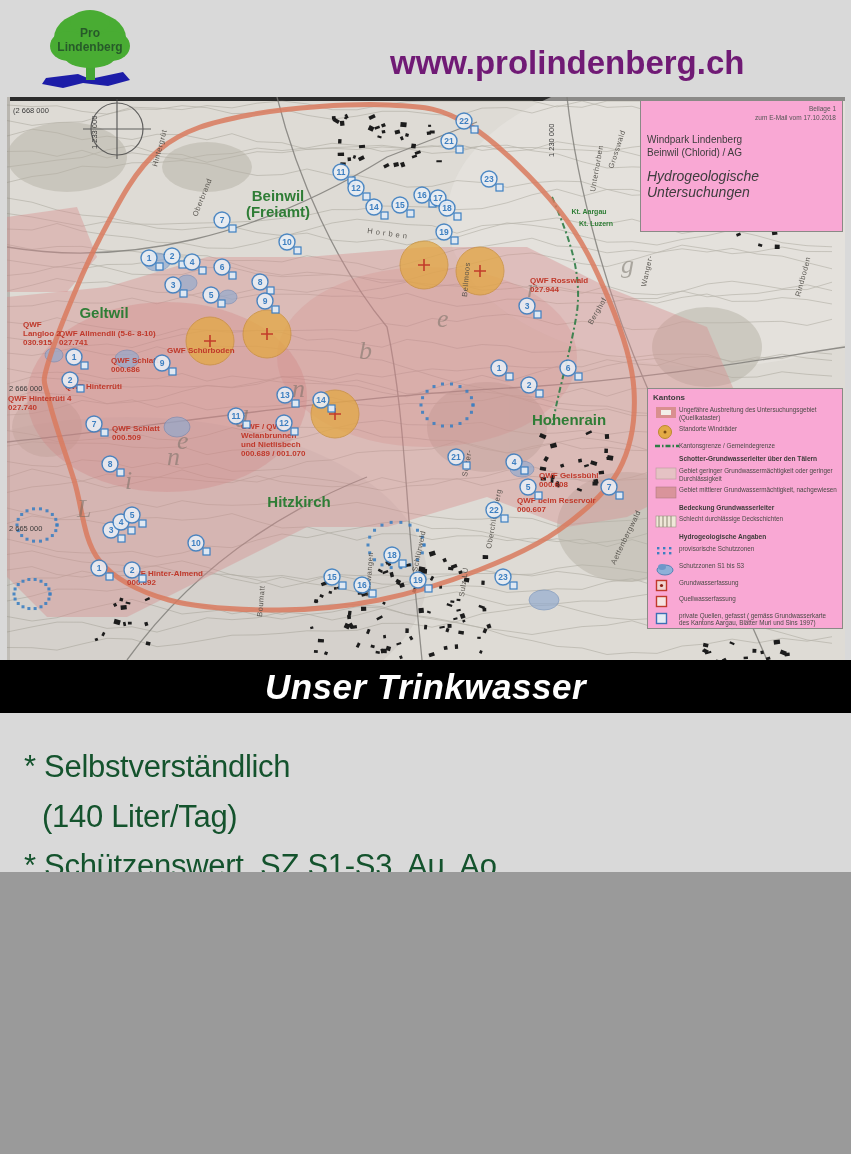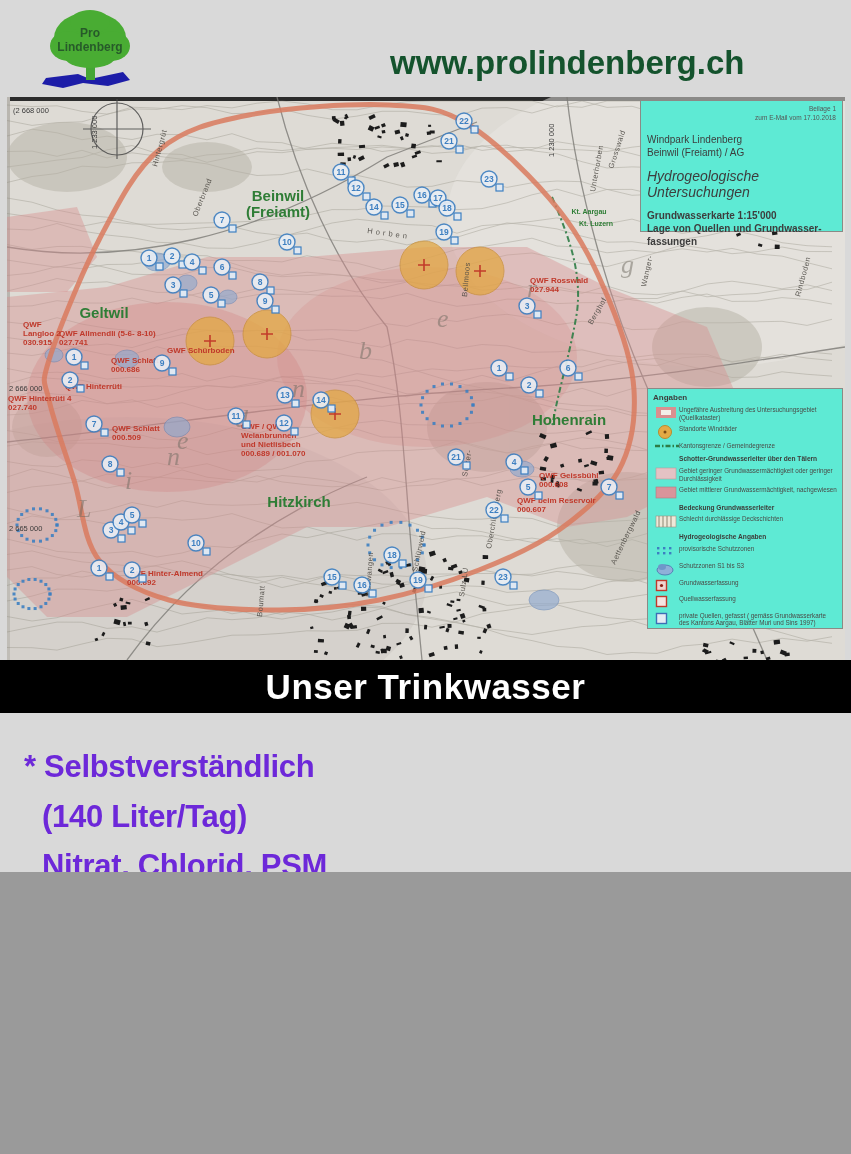--- a/index.html
+++ b/index.html
@@ -1,48 +1,48 @@
 <!DOCTYPE html>
 <html><head>
 <meta charset="utf-8">
 <style>
   html,body{margin:0;padding:0;}
   body{background:#9a9a9a;font-family:"Liberation Sans","DejaVu Sans",sans-serif;}
   .page{position:relative;width:851px;height:872px;background:#d9d9d9;overflow:hidden;margin:0 auto;}
 
   
-  .site-url{position:absolute;top:44px;left:390px;width:420px;font-size:33px;font-weight:bold;color:#14532d;letter-spacing:0px;}
+  .site-url{position:absolute;top:44px;left:390px;width:420px;font-size:33px;font-weight:bold;color:#701a75;letter-spacing:0px;}
   .logo{position:absolute;top:6px;left:28px;width:130px;height:90px;}
 
   
   .map-wrap{position:absolute;left:7px;top:97px;width:838px;height:563px;background:#dcdad6;
             box-shadow:0 0 0 2px #3a3a3a inset;}
   .map-wrap svg{display:block;}
 
-  .map-box{position:absolute;background:#5eead4;border:1px solid #8a8a86;color:#3d3d3d;}
+  .map-box{position:absolute;background:#f9a8d4;border:1px solid #8a8a86;color:#3d3d3d;}
   .title-block{left:633px;top:3px;width:203px;height:132px;padding:4px 6px;box-sizing:border-box;}
   .tb-corner{font-size:6.5px;text-align:right;color:#555;line-height:1.35;}
   .tb-main{font-size:10px;line-height:1.3;margin-top:10px;}
   .tb-italic{font-size:14px;font-style:italic;margin-top:9px;}
   .tb-bold{font-size:10px;font-weight:bold;line-height:1.3;margin-top:9px;}
 
   .legend-block{left:640px;top:291px;width:196px;height:241px;padding:4px 5px;box-sizing:border-box;overflow:hidden;}
   .legend-title{font-size:8px;font-weight:bold;margin-bottom:4px;}
   .legend-row{display:flex;align-items:flex-start;margin-bottom:3.2px;}
   .legend-sym{width:26px;flex:0 0 26px;display:flex;justify-content:flex-start;padding-left:2px;box-sizing:border-box;}
   .legend-lab{font-size:6.3px;line-height:1.25;color:#4a4a46;}
   .legend-row.hdr .legend-lab{font-weight:bold;color:#3d3d3a;font-size:6.6px;margin-top:2px;}
 
   
-  .banner{position:absolute;left:0;top:660px;width:851px;height:53px;background:#000;display:flex;align-items:center;justify-content:center;}
+  .banner{position:absolute;left:0;top:660px;width:851px;height:53px;background:#000;display:flex;align-items:center;justify-content:center;font-style:italic;}
   .banner span{color:#fff;font-size:35px;font-weight:bold;letter-spacing:0.5px;}
 
   
   .bullets{position:absolute;left:24px;top:742px;width:815px;}
-  .bullet-line{font-size:31px;font-weight:bold;color:#6d28d9;line-height:1.6;white-space:pre-wrap;letter-spacing:-0.3px;}
+  .bullet-line{font-size:31px;font-weight:normal;color:#14532d;line-height:1.6;white-space:pre-wrap;letter-spacing:-0.3px;}
   .bullet-line.indent{padding-left:18px;}
 </style>
 </head>
 <body>
 
 <div class="page">
 
   <div class="logo">
     <svg width="130" height="90" viewBox="0 0 130 90">
 
@@ -727,32 +727,27 @@
         </g>
       </svg>
 
     <div class="map-box title-block">
       <div class="tb-corner">
         <div>Beilage 1</div>
         <div>zum E-Mail vom 17.10.2018</div>
       </div>
       <div class="tb-main">
         <div>Windpark Lindenberg</div>
-        <div>Beinwil (Freiamt) / AG</div>
+        <div>Beinwil (Chlorid) / AG</div>
       </div>
       <div class="tb-italic">Hydrogeologische Untersuchungen</div>
-      <div class="tb-bold">
-        <div>Grundwasserkarte 1:15'000</div>
-        <div>Lage von Quellen und Grundwasser-</div>
-        <div>fassungen</div>
-      </div>
     </div>
 
     <div class="map-box legend-block">
-      <div class="legend-title">Angaben</div>
+      <div class="legend-title">Kantons</div>
       <div id="legend-rows">
           <div class="legend-row">
             <span class="legend-sym">
               <svg width="22" height="13">
                 <rect x="1" y="1" width="20" height="11" fill="#d98f8f"></rect>
                 <rect x="6" y="4" width="10" height="5" fill="#f2efe9"></rect>
               </svg>
             </span>
             <span class="legend-lab">Ungefähre Ausbreitung des Untersuchungsgebiet (Quellkataster)</span>
           </div>
@@ -863,17 +858,16 @@
     </div>
   </div>
 
   <div class="banner">
     <span>Unser Trinkwasser</span>
   </div>
 
   <div class="bullets" id="bullets">
       <div class="bullet-line">* Selbstverständlich</div>
       <div class="bullet-line indent">(140 Liter/Tag)</div>
-      <div class="bullet-line indent">Nitrat, Chlorid, PSM</div>
       <div class="bullet-line">* Schützenswert, SZ S1-S3, Au, Ao</div>
     </div>
 
 </div>
 
 </body></html>

